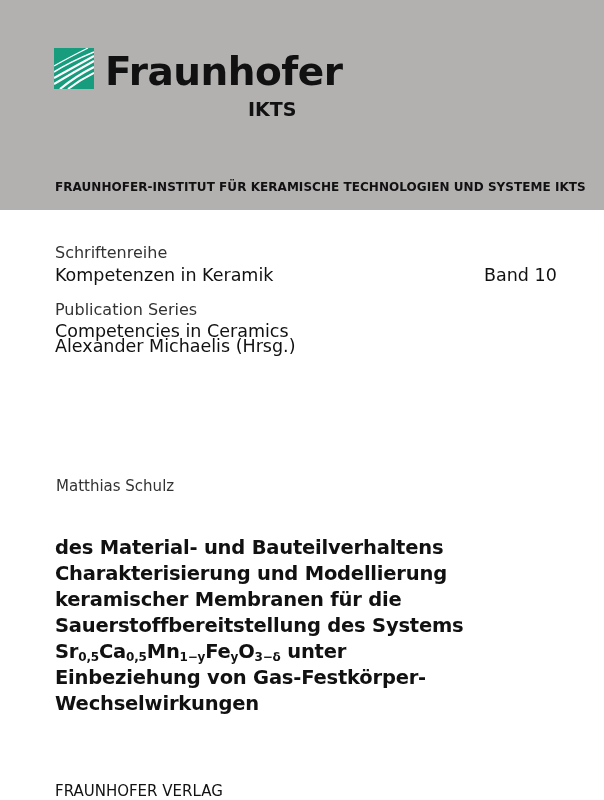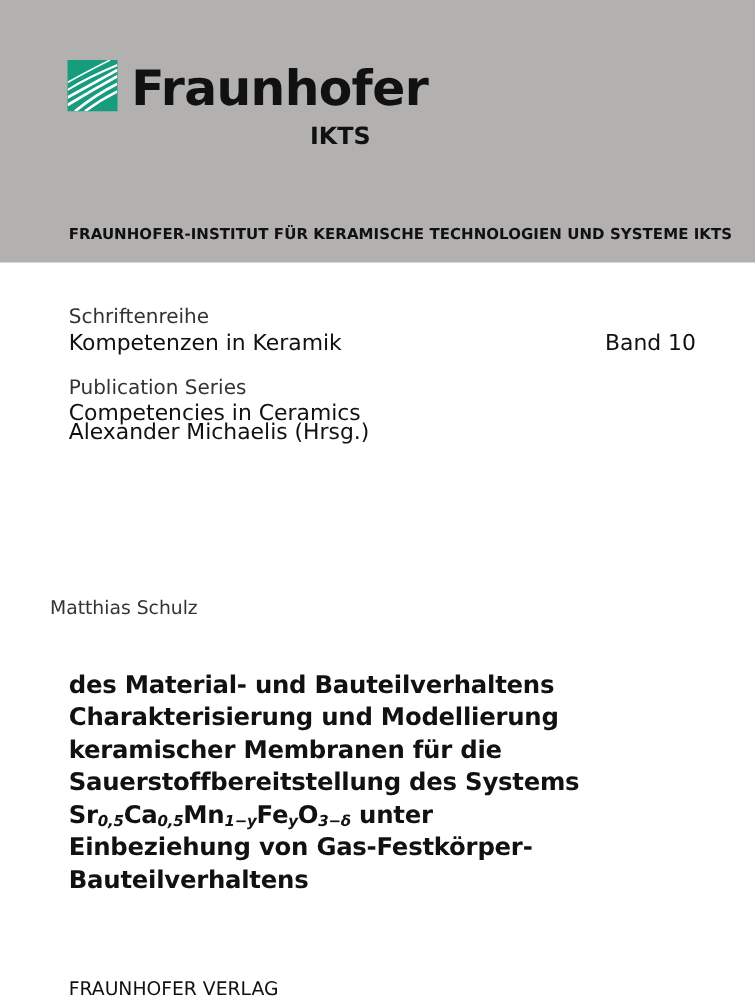--- a/index.html
+++ b/index.html
@@ -7,23 +7,23 @@
   .band{position:absolute;left:0;top:0;width:604px;height:210px;background:#b3b0b0;}
   .logo-mark{position:absolute;left:54px;top:48px;width:40px;height:41px;background:#179c7d;overflow:hidden;}
   .logo-mark svg{display:block}
   .logo-word{position:absolute;left:105px;top:50px;font-size:39px;font-weight:bold;letter-spacing:-0.5px;color:#111;line-height:44px;}
   .logo-sub{position:absolute;left:248px;top:98px;font-size:19px;font-weight:bold;color:#111;}
   .institute{position:absolute;left:55px;top:180px;font-size:12px;font-weight:bold;color:#111;letter-spacing:0.05px;white-space:nowrap;}
   .t{position:absolute;left:55px;white-space:nowrap;color:#111;}
   .light{font-size:16px;color:#333;}
   .reg{font-size:17.5px;}
   .band-no{position:absolute;left:484px;top:265px;font-size:17.5px;}
-  .author{position:absolute;left:40px;top:477px;font-size:15px;color:#333;}
+  .author{position:absolute;left:56px;top:477px;font-size:15px;color:#333;}
   .title{position:absolute;left:55px;top:535px;font-size:19.5px;font-weight:bold;line-height:26px;color:#111;letter-spacing:-0.2px;}
-  .title sub{font-size:12px;vertical-align:-3px;line-height:0;font-style:italic;}
+  .title sub{font-size:12px;vertical-align:-3px;line-height:0;}
   .publisher{position:absolute;left:55px;top:782px;font-size:15px;color:#111;}
 </style>
 </head>
 <body>
 
 <div class="band">
   <div class="logo-mark">
     <svg width="40" height="41" viewBox="0 0 40 41">
       <path d="M0 30 Q18 20 40 8" stroke="#fff" stroke-width="2.2" fill="none"></path>
       <path d="M0 36 Q20 24 40 13" stroke="#fff" stroke-width="2.2" fill="none"></path>
@@ -47,16 +47,16 @@
 
 <div class="author">Matthias Schulz</div>
 
 <div class="title">
   <div>des Material- und Bauteilverhaltens</div>
   <div>Charakterisierung und Modellierung</div>
   <div>keramischer Membranen für die</div>
   <div>Sauerstoffbereitstellung des Systems</div>
   <div><span>Sr</span><sub>0,5</sub><span>Ca</span><sub>0,5</sub><span>Mn</span><sub>1−y</sub><span>Fe</span><sub>y</sub><span>O</span><sub>3−δ</sub><span style="white-space:pre"> unter</span></div>
   <div>Einbeziehung von Gas-Festkörper-</div>
-  <div>Bauteilverhaltens</div>
+  <div>Wechselwirkungen</div>
 </div>
 
 <div class="publisher">FRAUNHOFER VERLAG</div>
 
 </body></html>

